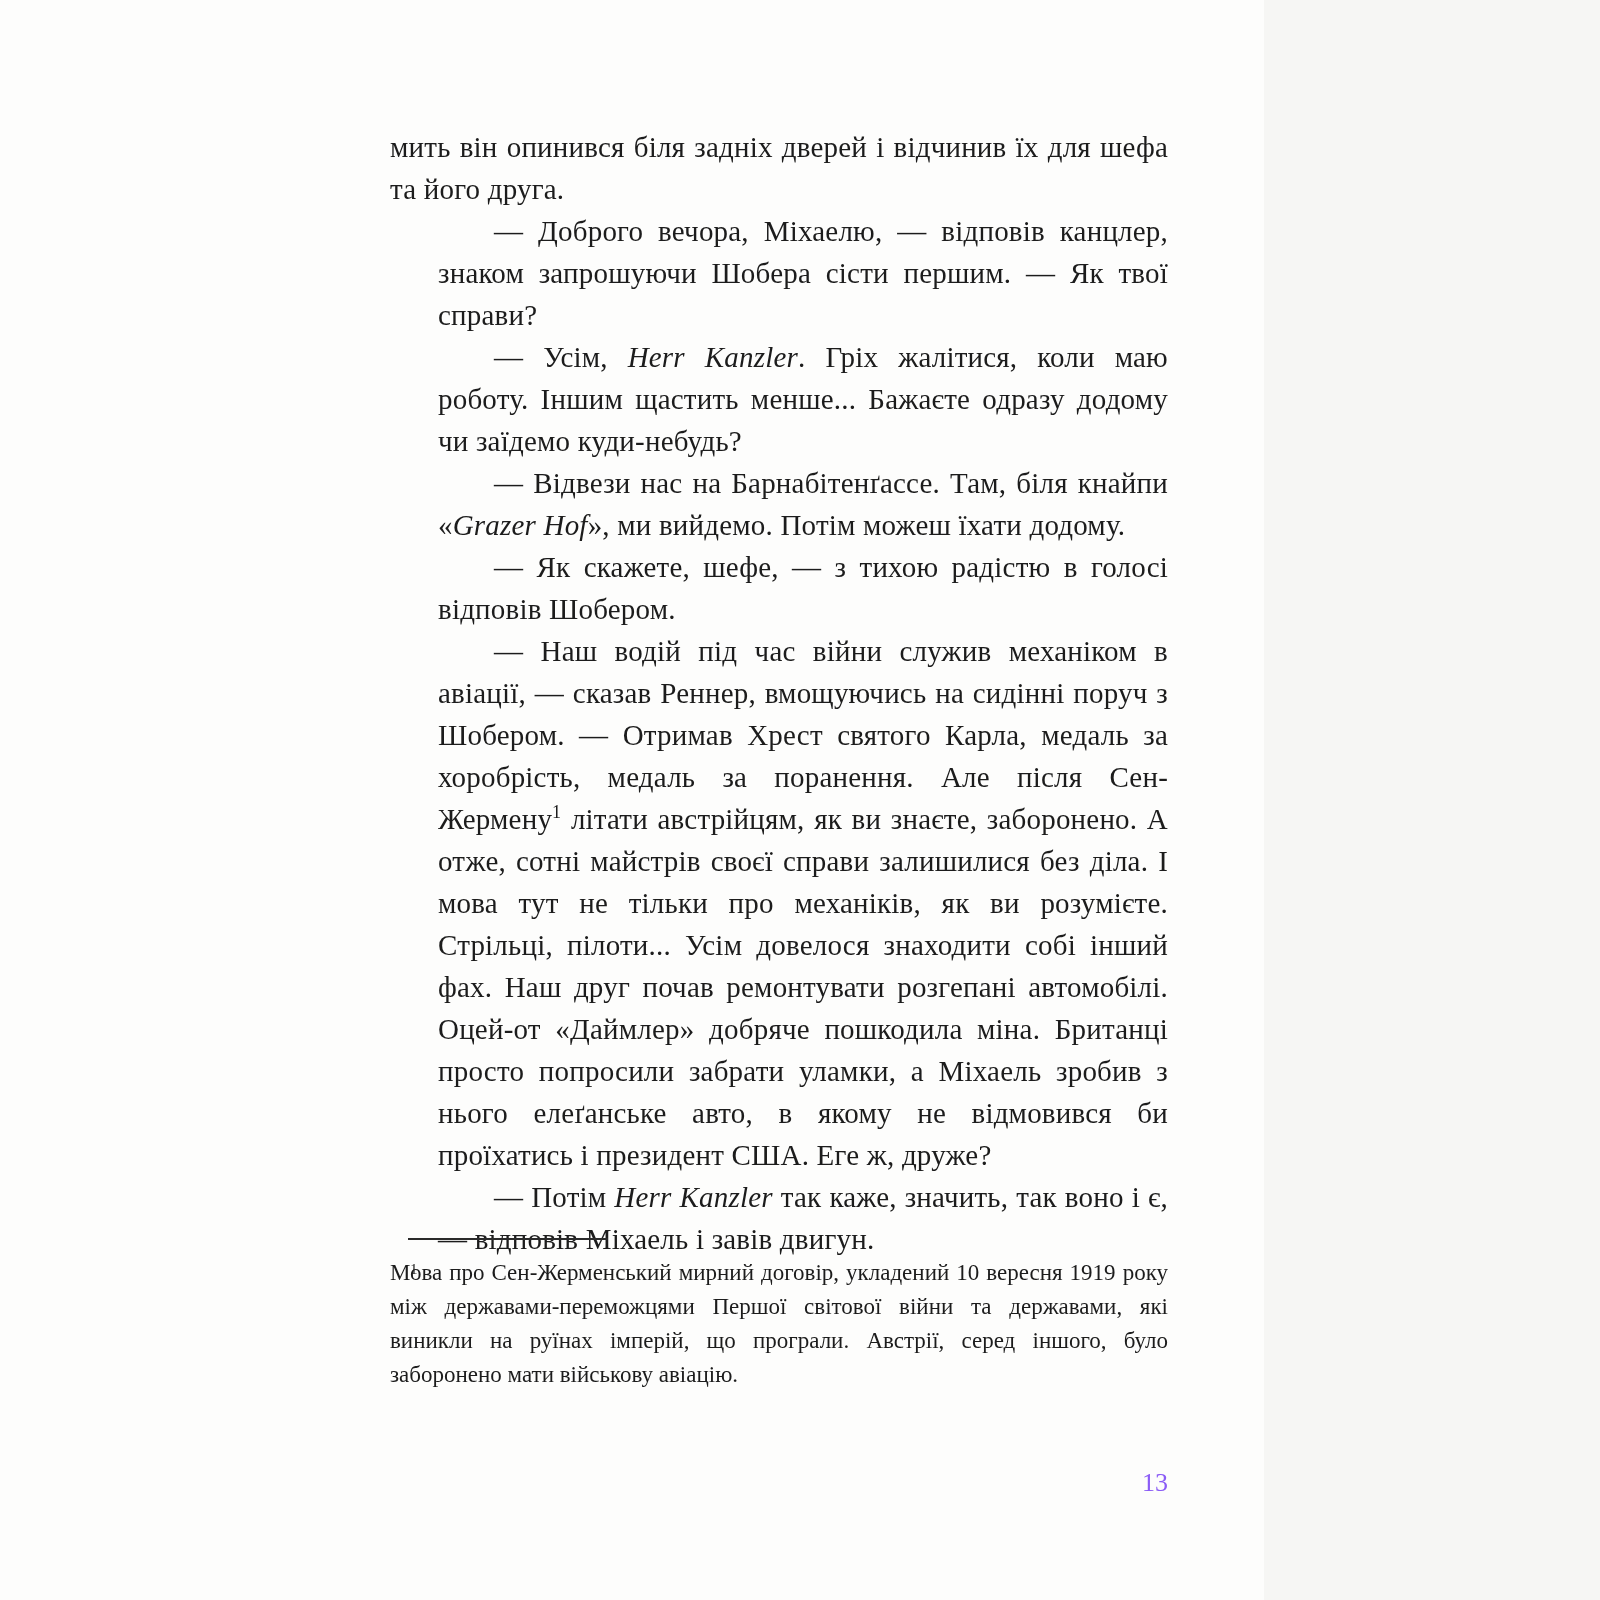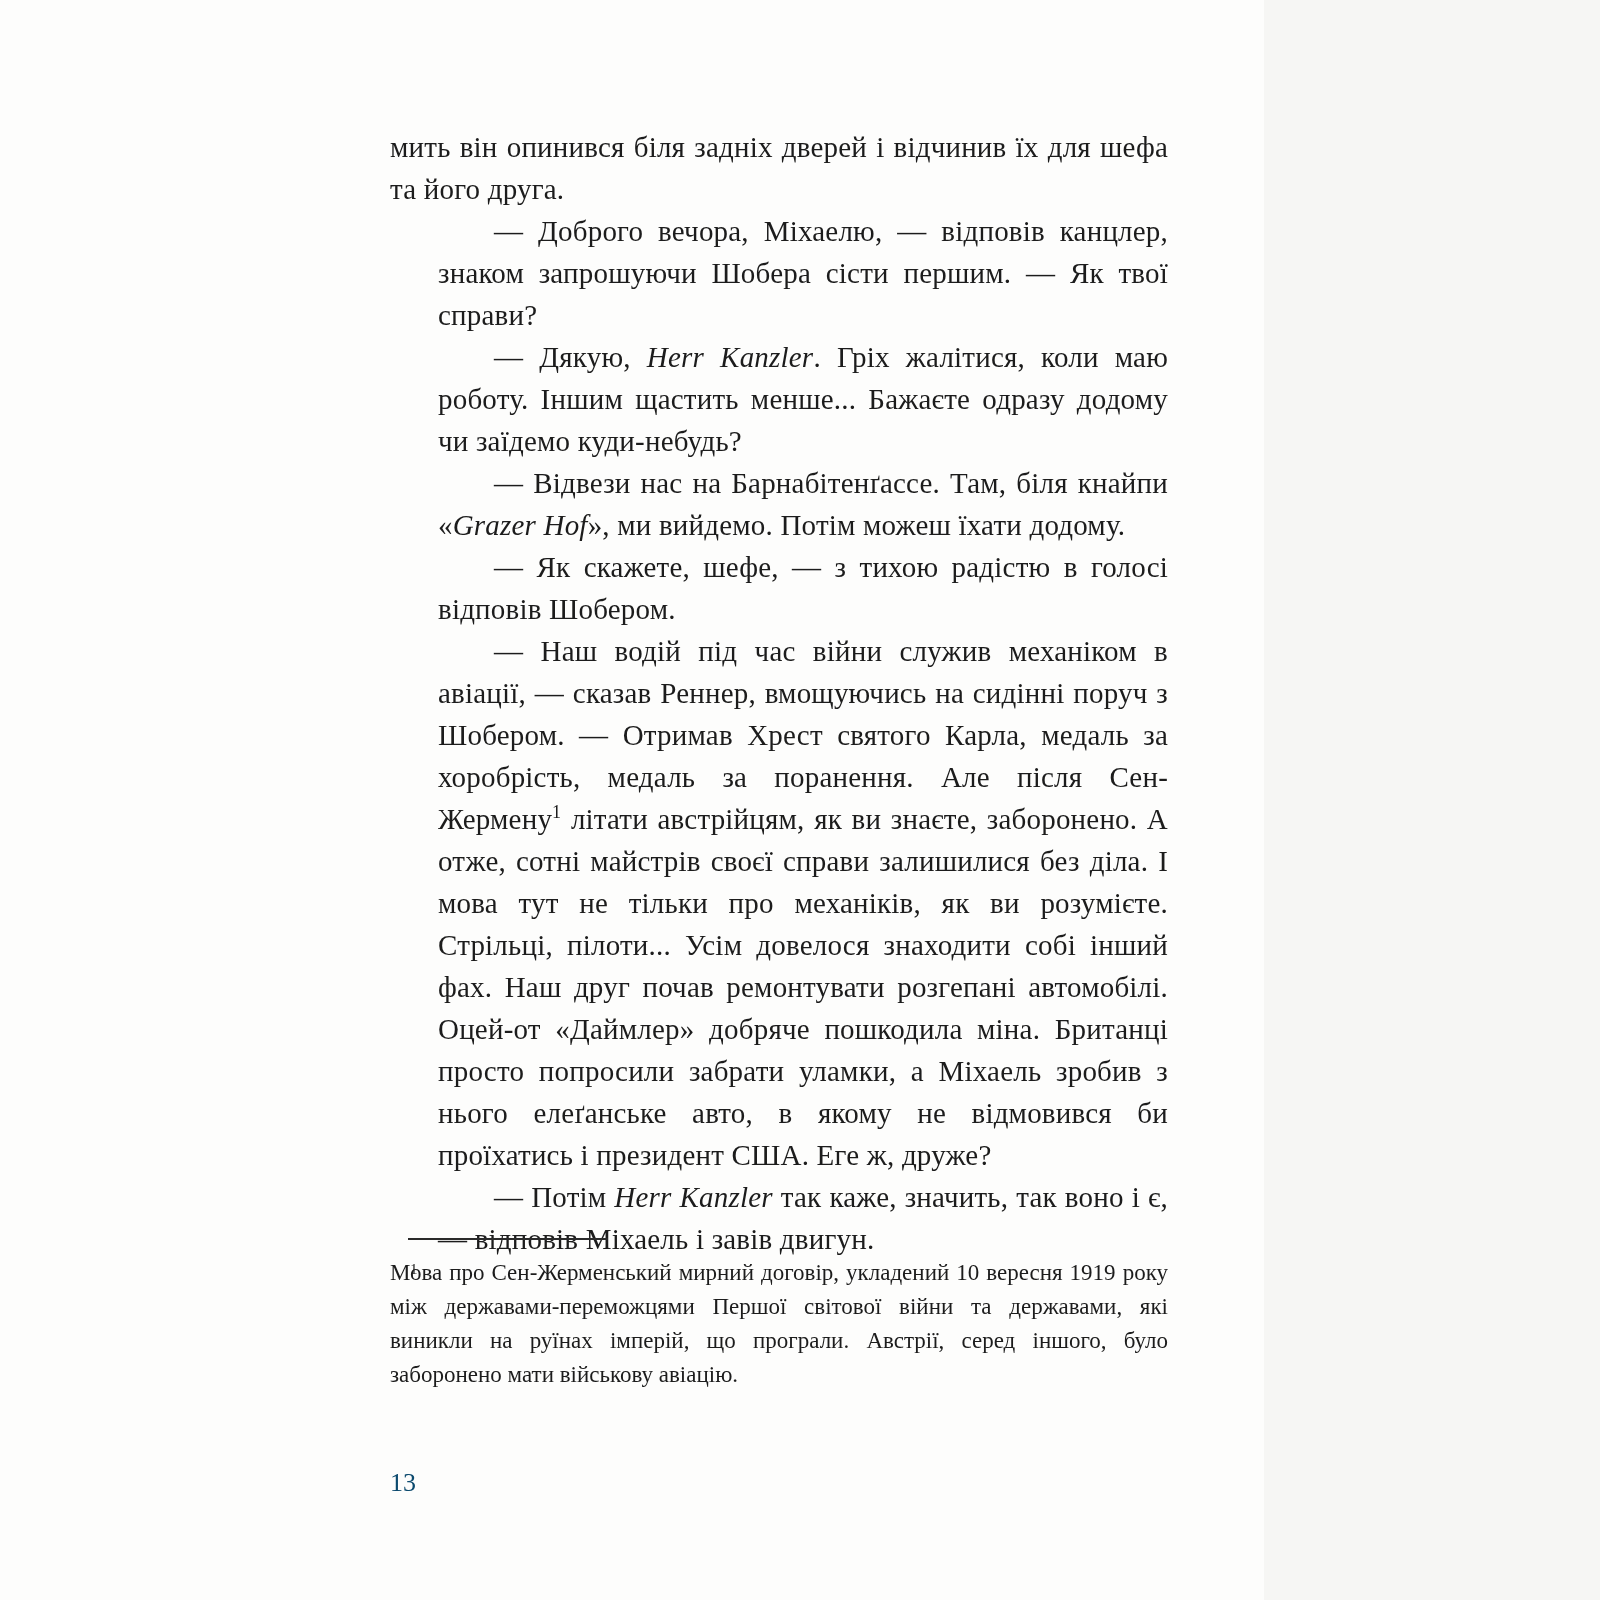--- a/index.html
+++ b/index.html
@@ -66,35 +66,35 @@
     font-size: 15px;
   }
   .footnote-text {
     display: block;
   }
   .page-number {
     position: absolute;
     left: 390px;
     width: 778px;
     top: 1468px;
-    text-align: left;
+    text-align: right;
     font-size: 26px;
-    color: #0c4a6e;
+    color: #8b5cf6;
   }
 </style>
 </head>
 <body>
 
 <div class="page">
 
   <div class="text-block">
     <div>
         <p class="para"><span>мить він опинився біля задніх дверей і відчинив їх для шефа та його друга.</span></p>
         <p class="para indent"><span>— Доброго вечора, Міхаелю, — відповів канцлер, знаком запрошуючи Шобера сісти першим. — Як твої справи?</span></p>
-        <p class="para indent"><span>— Дякую, </span><em>Herr Kanzler</em><span>. Гріх жалітися, коли маю роботу. Іншим щастить менше... Бажаєте одразу додому чи заїдемо куди-небудь?</span></p>
+        <p class="para indent"><span>— Усім, </span><em>Herr Kanzler</em><span>. Гріх жалітися, коли маю роботу. Іншим щастить менше... Бажаєте одразу додому чи заїдемо куди-небудь?</span></p>
         <p class="para indent"><span>— Відвези нас на Барнабітенґассе. Там, біля кнайпи «</span><em>Grazer Hof</em><span>», ми вийдемо. Потім можеш їхати додому.</span></p>
         <p class="para indent"><span>— Як скажете, шефе, — з тихою радістю в голосі відповів Шобером.</span></p>
         <p class="para indent"><span>— Наш водій під час війни служив механіком в авіації, — сказав Реннер, вмощуючись на сидінні поруч з Шобером. — Отримав Хрест святого Карла, медаль за хоробрість, медаль за поранення. Але після Сен-Жермену</span><sup>1</sup><span> літати австрійцям, як ви знаєте, заборонено. А отже, сотні майстрів своєї справи залишилися без діла. І мова тут не тільки про механіків, як ви розумієте. Стрільці, пілоти... Усім довелося знаходити собі інший фах. Наш друг почав ремонтувати розгепані автомобілі. Оцей-от «Даймлер» добряче пошкодила міна. Британці просто попросили забрати уламки, а Міхаель зробив з нього елеґанське авто, в якому не відмовився би проїхатись і президент США. Еге ж, друже?</span></p>
         <p class="para indent"><span>— Потім </span><em>Herr Kanzler</em><span> так каже, значить, так воно і є, — відповів Міхаель і завів двигун.</span></p>
       </div>
   </div>
 
   <div class="footnote-area">
     <div class="footnote-sep"></div>
     <div class="footnote">

